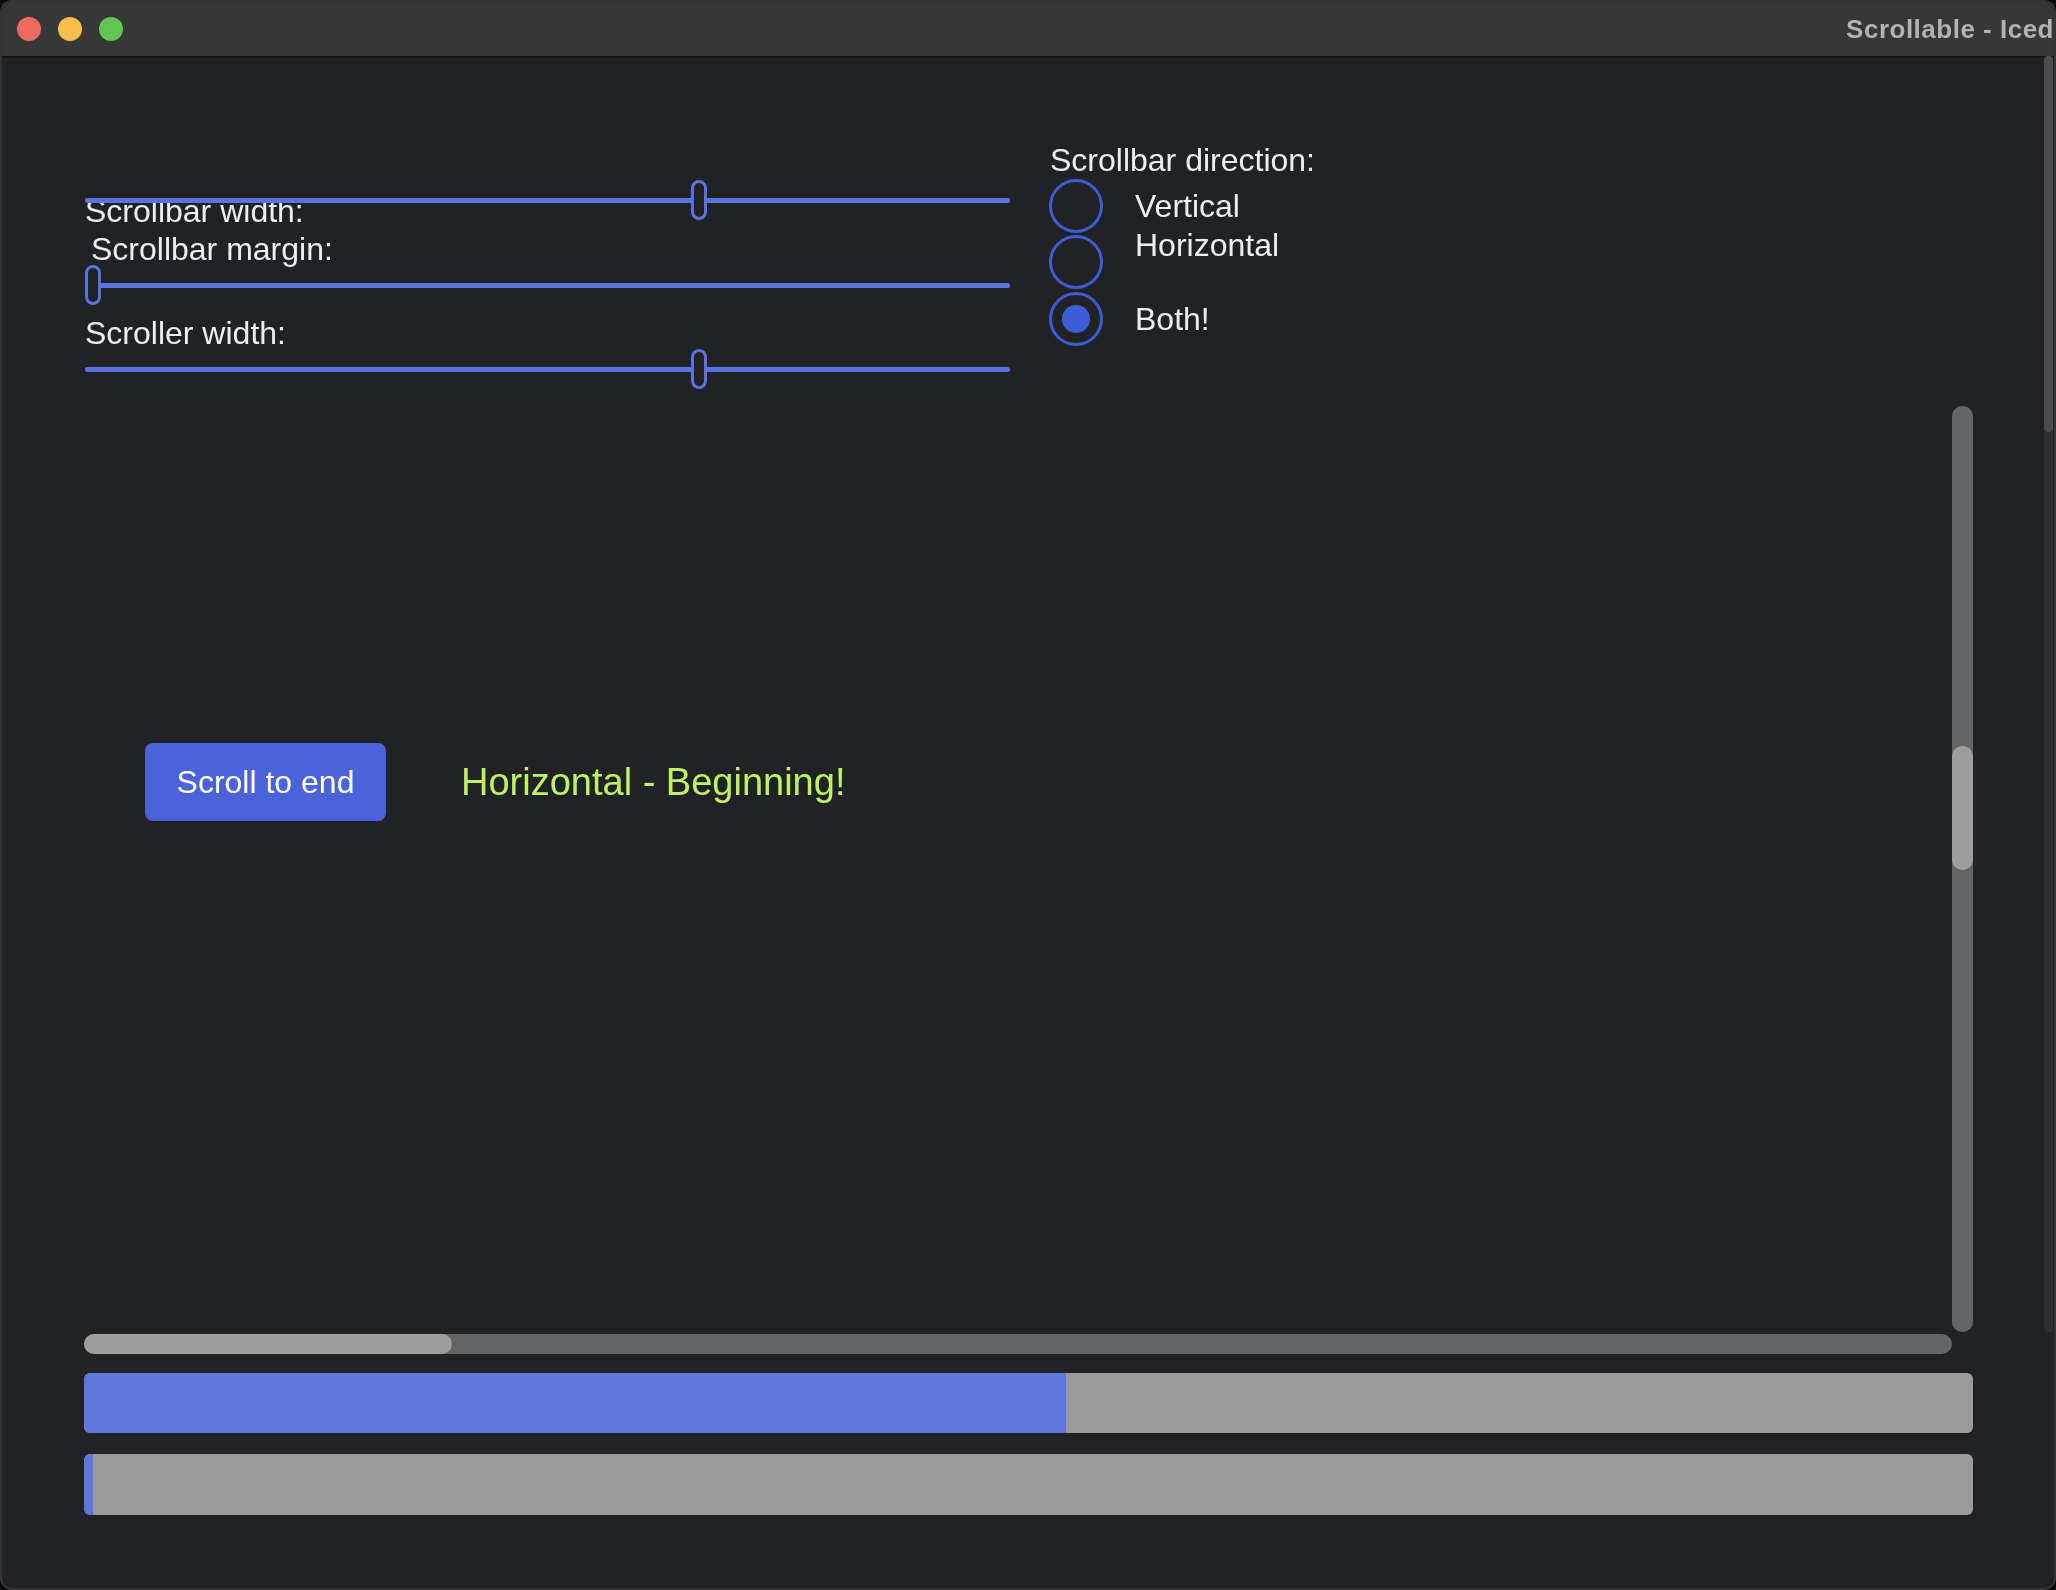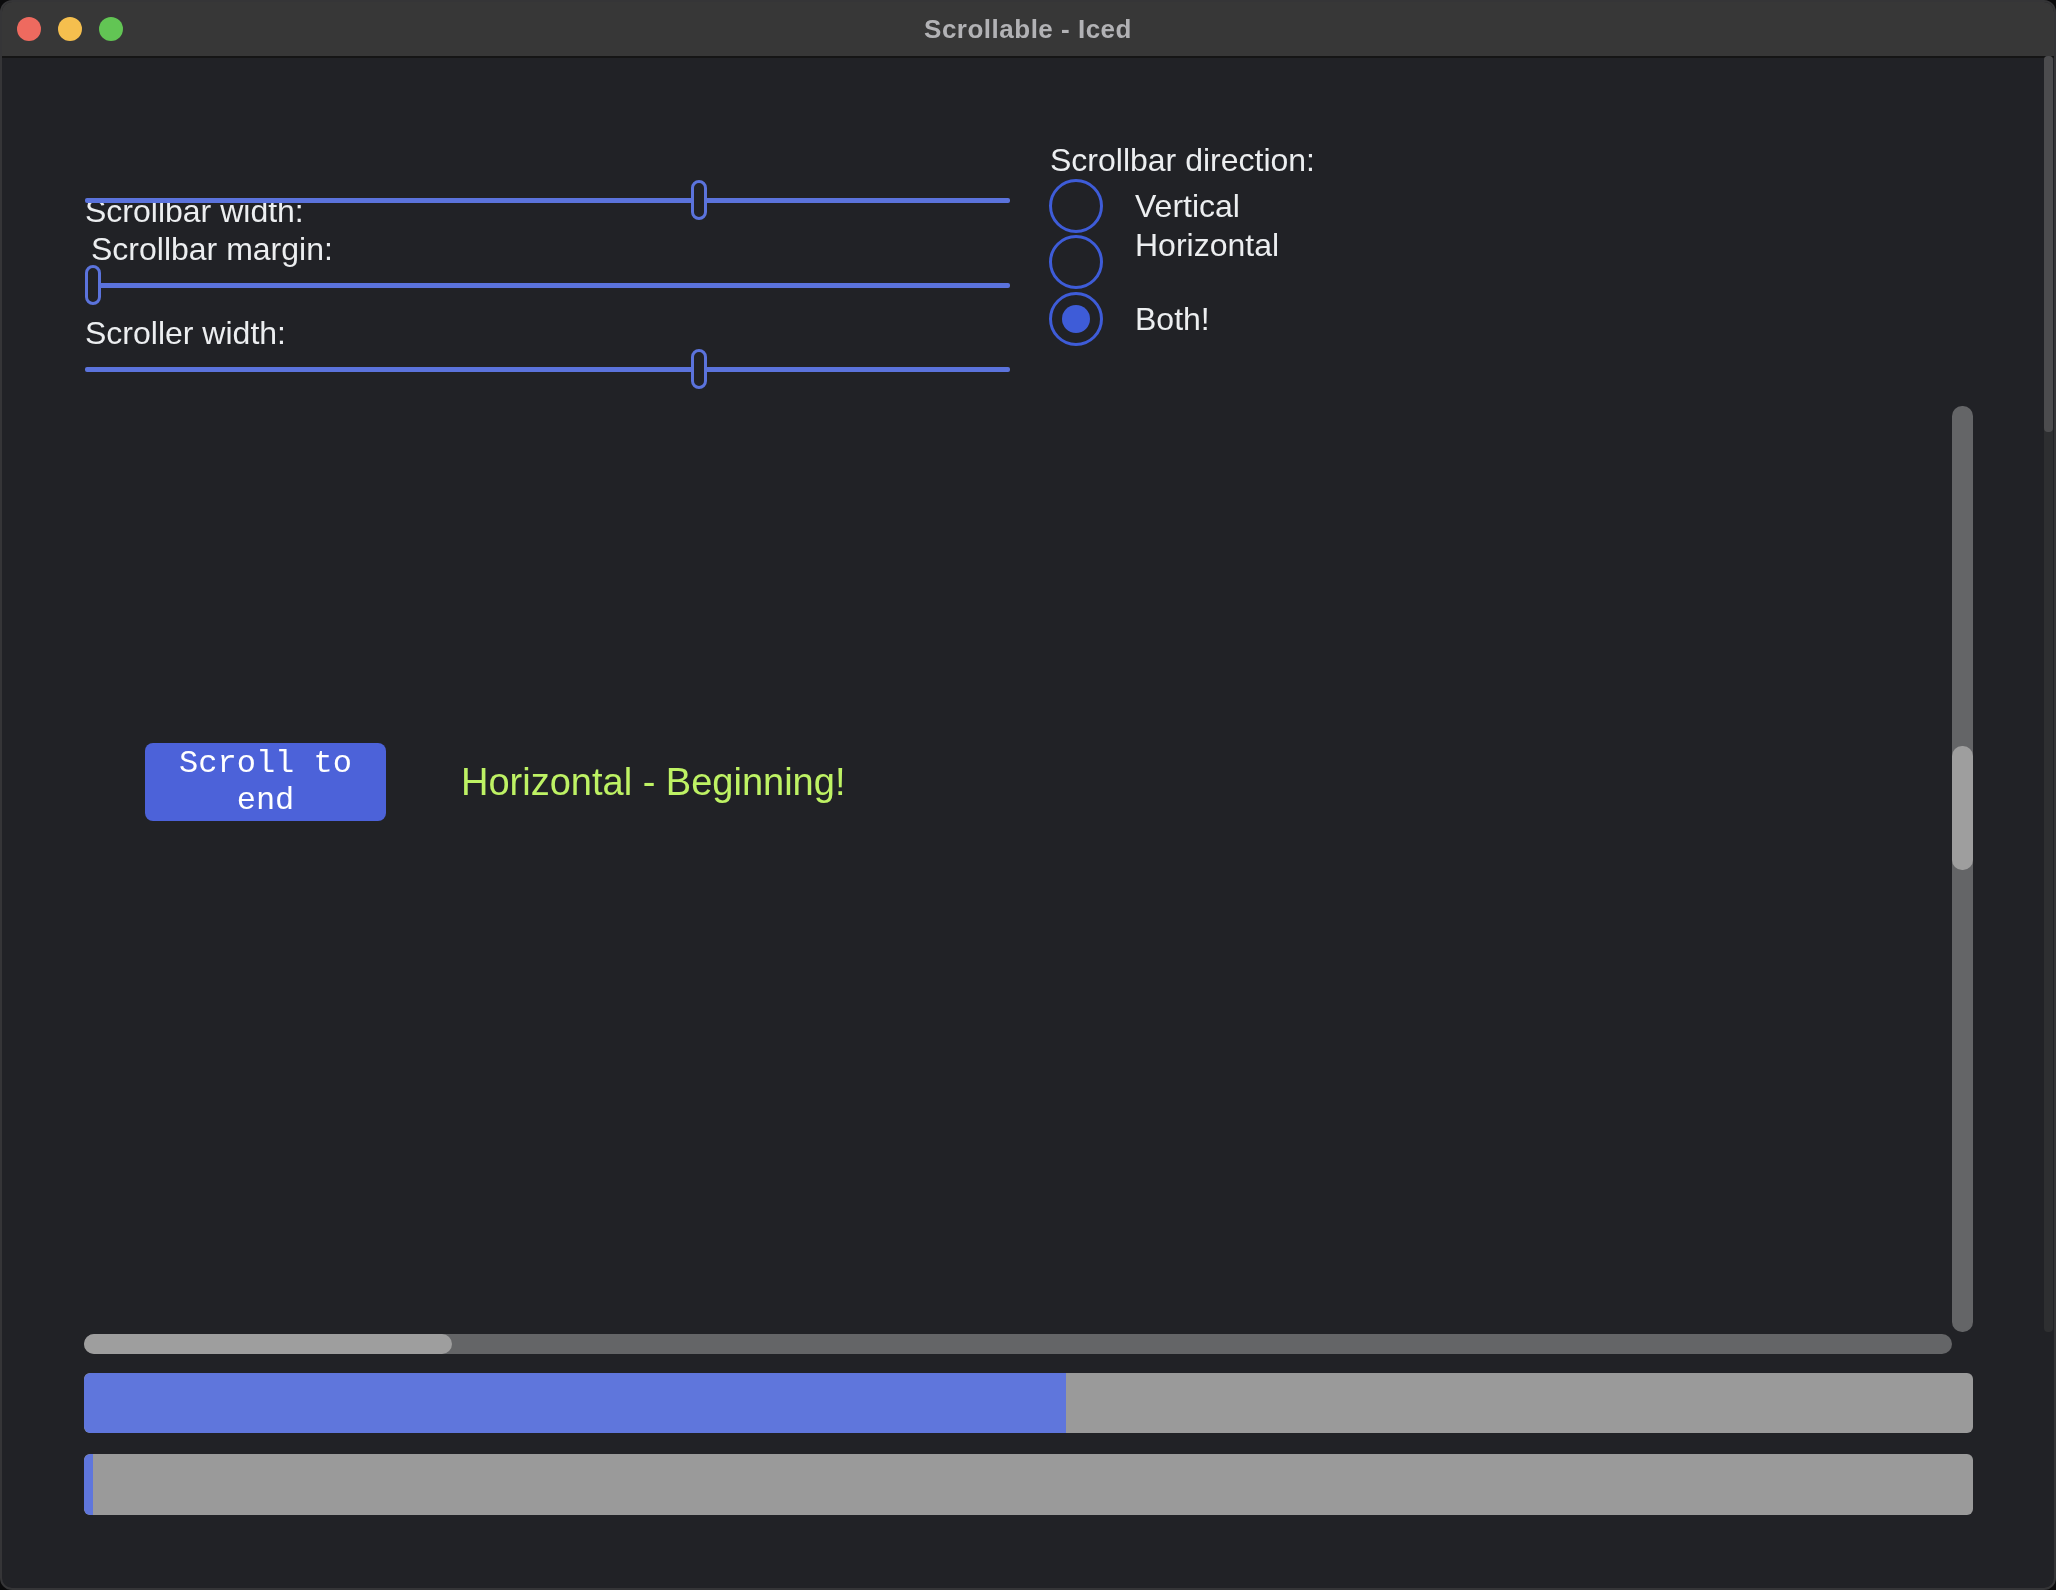--- a/index.html
+++ b/index.html
@@ -6,21 +6,21 @@
   .window{
     position:relative;width:2056px;height:1590px;
     background:#212226;border-radius:12px;overflow:hidden;
     font-family:"Liberation Sans",sans-serif;color:#e8e8ea;
     box-sizing:border-box;border:2px solid #353537;
   }
   
   .titlebar{
     position:absolute;top:0;left:0;right:0;height:54px;
     background:#373737;border-bottom:2px solid #151515;
-    display:flex;align-items:center;justify-content:center;
+    display:flex;align-items:center;justify-content:flex-end;
   }
   .title{font-size:26px;font-weight:bold;color:#b2b2b5;letter-spacing:.5px;}
   .lights{position:absolute;left:15px;top:0;height:100%;display:flex;align-items:center;gap:17px;}
   .light{width:24px;height:24px;border-radius:50%;}
   .light.red{background:var(--traffic-red,#ee6a5f);}
   .light.yellow{background:var(--traffic-yellow,#f5bf4e);}
   .light.green{background:var(--traffic-green,#62c554);}
   
   .lbl{position:absolute;font-size:32px;line-height:42px;color:#eceef0;}
   
@@ -46,21 +46,21 @@
     background:var(--radio-blue,#3e5cd8);border-radius:50%;display:none;
   }
   .radio.on .dot{display:block;}
   .radio.r1{top:177px;} .radio.r2{top:233px;} .radio.r3{top:290px;}
   .rlbl{position:absolute;left:1133px;font-size:32px;line-height:42px;color:#eceef0;}
   .rlbl.r1{top:183px;} .rlbl.r2{top:222px;} .rlbl.r3{top:296px;}
   
   .btn{
     position:absolute;left:143px;top:741px;width:241px;height:78px;
     background:var(--button-blue,#4c62d9);border:none;border-radius:8px;
-    color:#ffffff;font-size:32px;font-family:Liberation Mono, monospace;cursor:pointer;
+    color:#ffffff;font-size:32px;font-family:Liberation Sans, sans-serif;cursor:pointer;
   }
   .status{position:absolute;left:459px;top:759px;font-size:38px;line-height:42px;color:#bef264;}
   
   .vsb{
     position:absolute;left:1950px;top:404px;width:21px;height:926px;
     background:var(--scrollbar-track,#646567);border-radius:10px;
   }
   .vsb .scroller{
     position:absolute;left:0;width:100%;
     top:calc(var(--off,0) * 926px);height:calc(var(--size,.1) * 926px);

